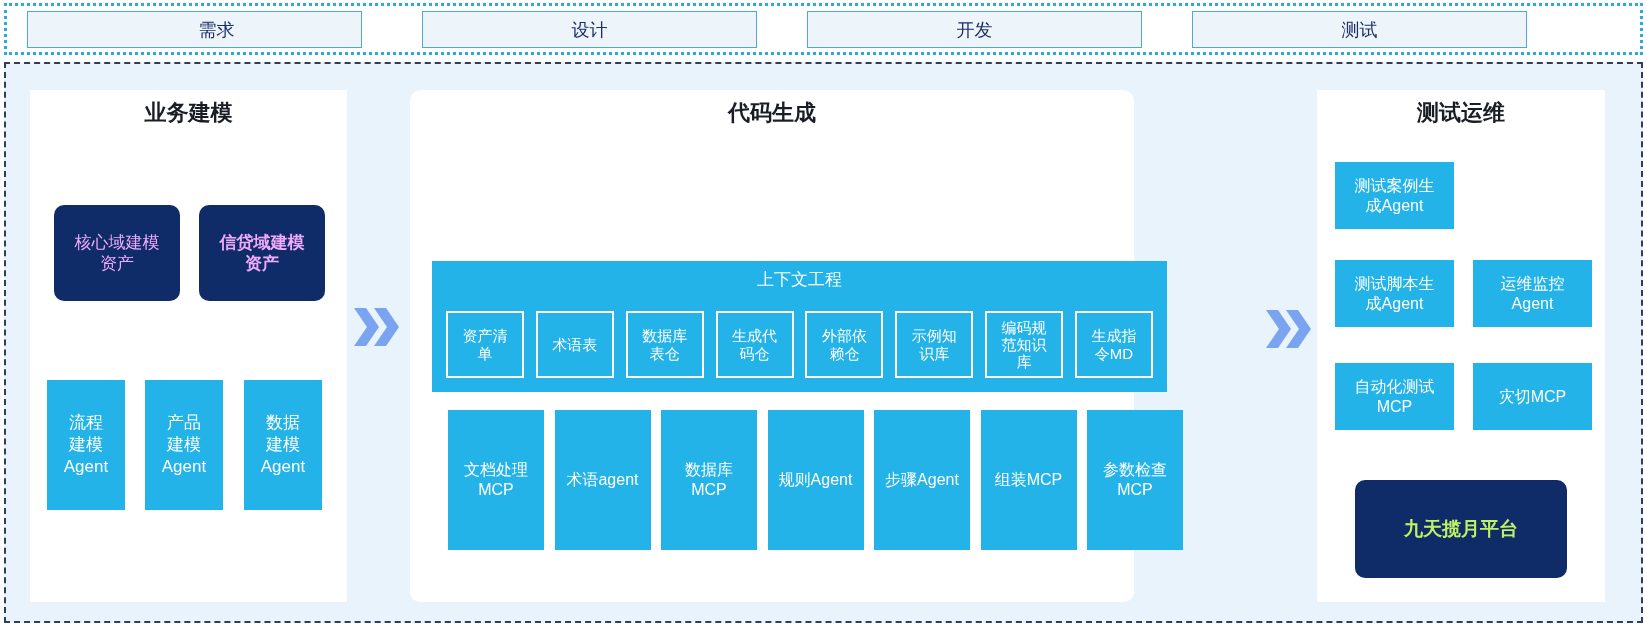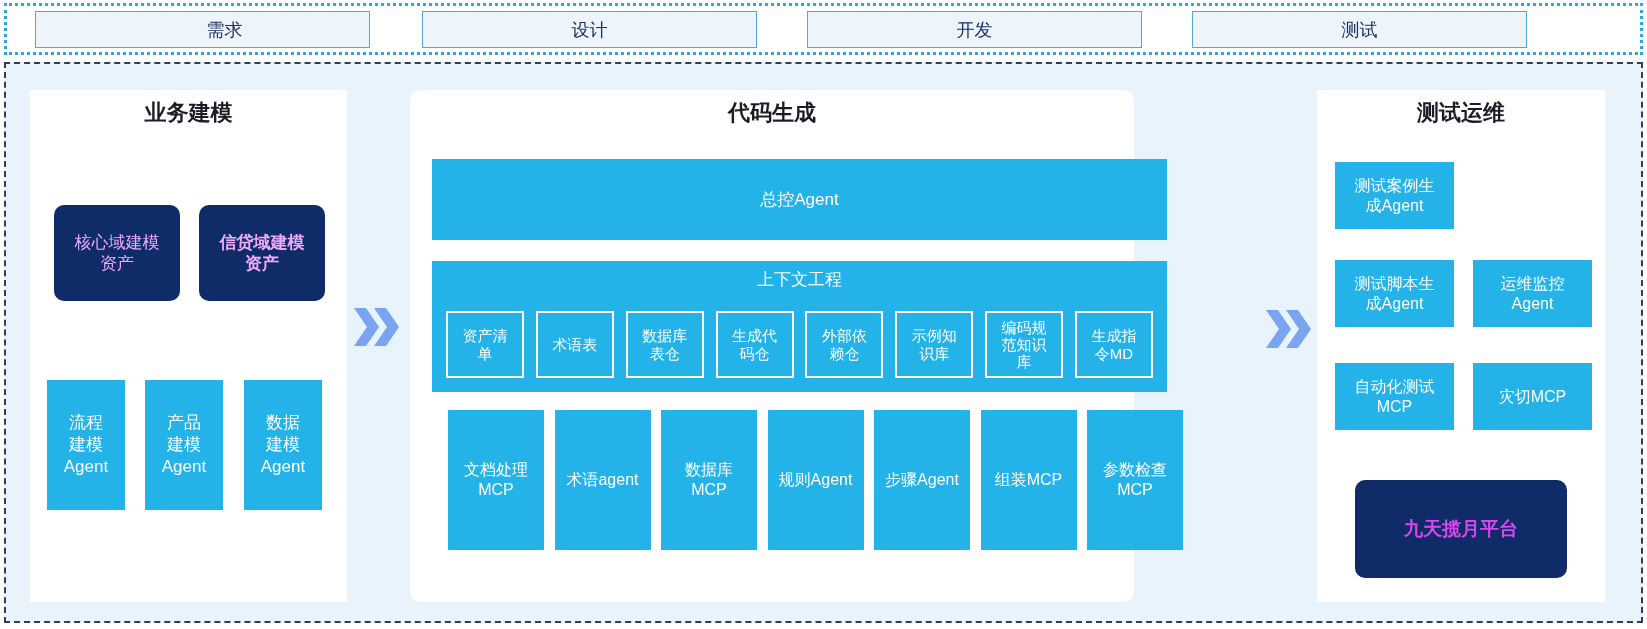--- a/index.html
+++ b/index.html
@@ -14,21 +14,21 @@
   .phase-strip {
     position:absolute; left:4px; top:3px; width:1639px; height:52px;
     background:#ffffff; border:3px dotted #2aa9e0;
   }
   .phase-box {
     position:absolute; top:5px; width:335px; height:37px;
     background:#eef5fa; border:1px solid #4fa8d5;
     display:flex; align-items:center; justify-content:center;
     font-size:18px; color:#1b2f66;
   }
-  .phase-0{left:28px;padding-left:44px;} .phase-1{left:415px;} .phase-2{left:800px;} .phase-3{left:1185px;}
+  .phase-0{left:20px;padding-left:44px;} .phase-1{left:415px;} .phase-2{left:800px;} .phase-3{left:1185px;}
   
   .main {
     position:absolute; left:4px; top:62px; width:1639px; height:561px;
     background:#e8f3fb; border:2px dashed #2f3e5a;
   }
   .panel { position:absolute; top:26px; height:512px; background:#ffffff; }
   .panel-left  { left:24px;  width:317px; }
   .panel-mid   { left:404px; width:724px;border-radius:10px; }
   .panel-right { left:1311px; width:288px; }
   .panel-title {
@@ -87,21 +87,21 @@
   .ops-box {
     position:absolute; width:119px; height:67px;
     background:#23b3e8; color:#ffffff;
     display:flex; align-items:center; justify-content:center;
     font-size:16px; line-height:1.25;
   }
   .ops-c1{left:18px;} .ops-c2{left:156px;}
   .ops-r1{top:72px;} .ops-r2{top:170px;} .ops-r3{top:273px;}
   .platform-box {
     position:absolute; left:38px; top:390px; width:212px; height:98px;
-    background:#0f2c68; border-radius:10px; color:#d946ef;
+    background:#0f2c68; border-radius:10px; color:#bef264;
     display:flex; align-items:center; justify-content:center;
     font-size:19px; font-weight:bold;
   }
 </style>
 </head>
 <body>
 
 <div class="canvas">
 
   <div class="phase-strip">
@@ -151,23 +151,20 @@
     <div class="chevron chev-1">
       <svg width="46" height="38" viewBox="0 0 46 38">
         <polygon points="0,0 12,0 25,19 12,38 0,38 13,19" fill="#7aa3f0"></polygon>
         <polygon points="20,0 32,0 45,19 32,38 20,38 33,19" fill="#7aa3f0"></polygon>
       </svg>
     </div>
 
     <section class="panel panel-mid">
       <h2 class="panel-title">代码生成</h2>
 
-      <div class="master-bar">
-        <span class="lbl">总控Agent</span>
-      </div>
 
       <div class="context-box">
         <div class="context-title">上下文工程</div>
         <div class="context-items">
           <div class="ctx-item">
             <span class="lbl">资产清
 单</span>
           </div>
           <div class="ctx-item">
             <span class="lbl">术语表</span>

